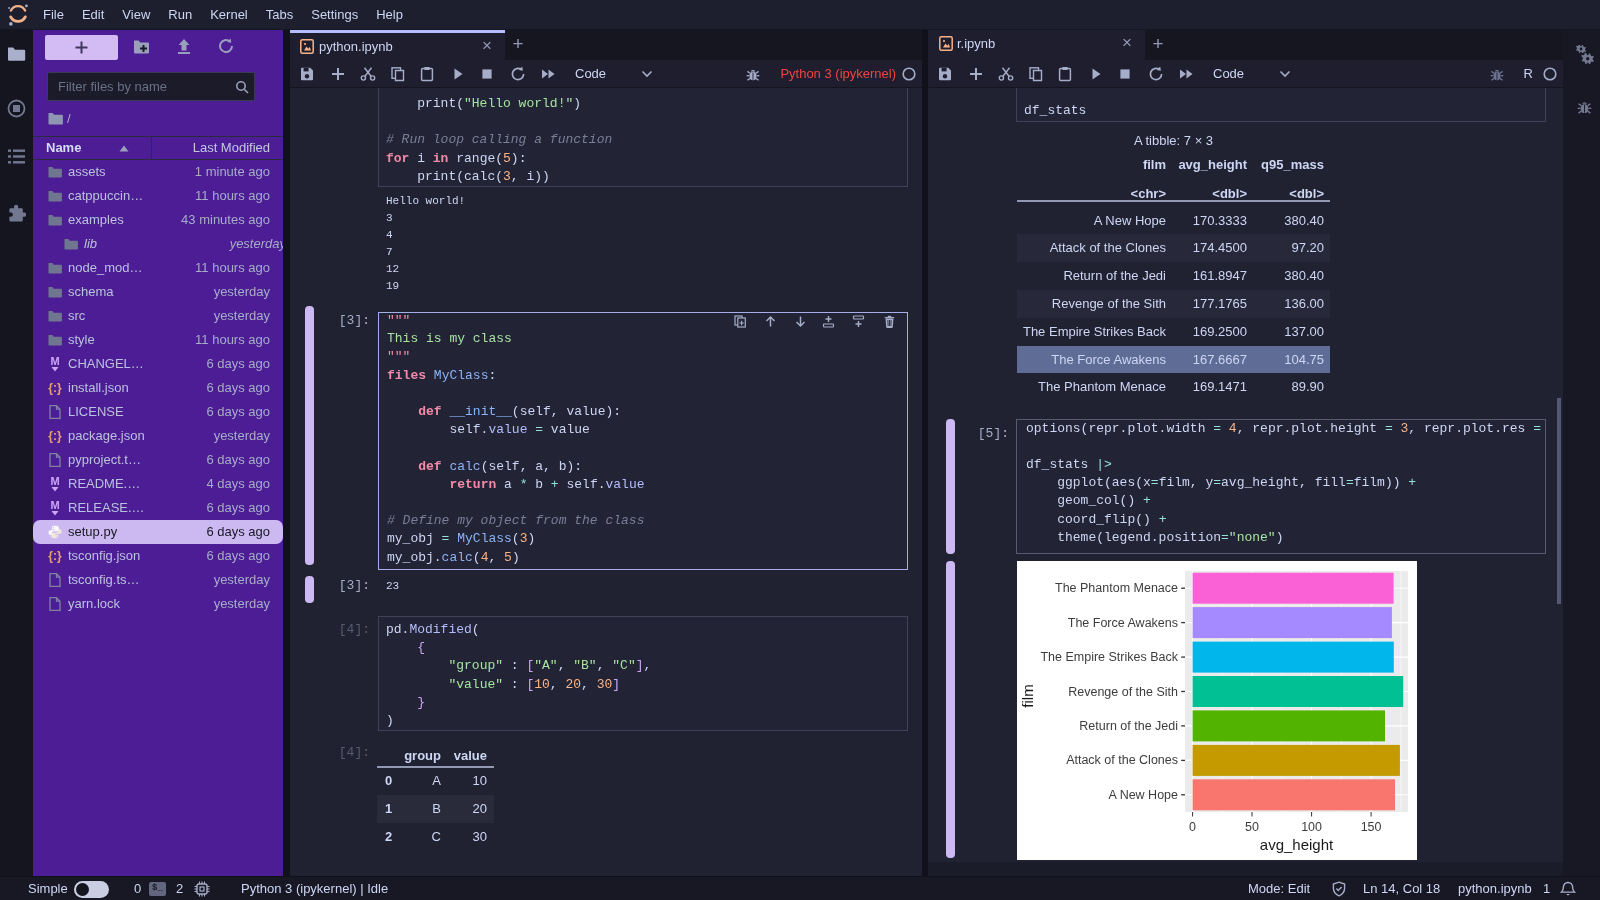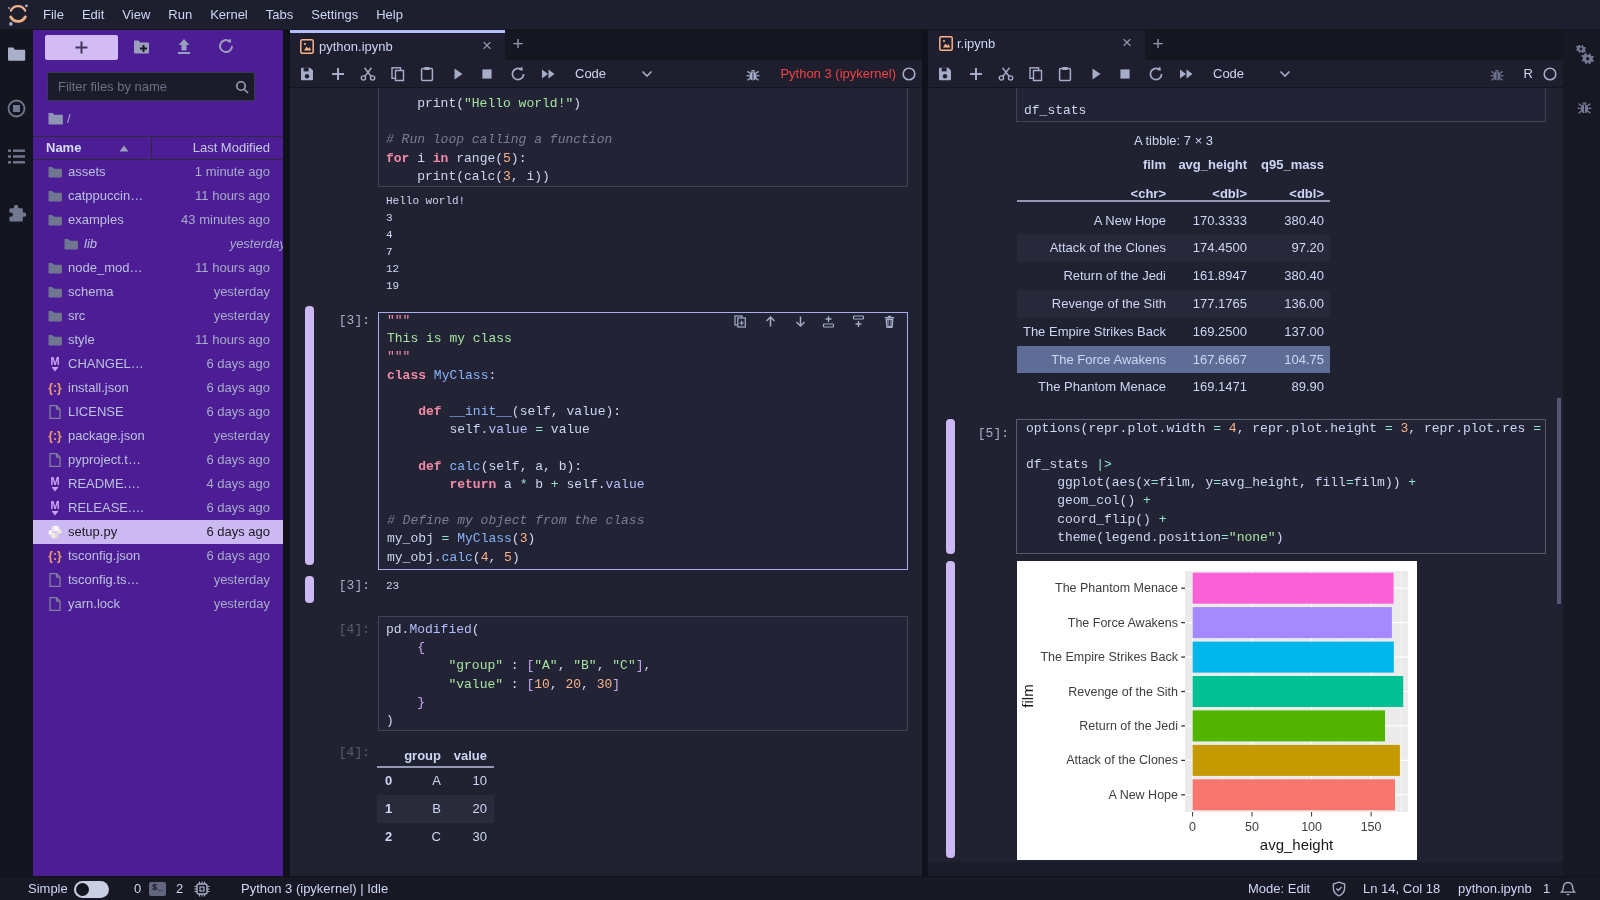--- a/index.html
+++ b/index.html
@@ -199,21 +199,21 @@
         <span class="abs" style="right:13px;top:0;line-height:24px;color:#a6adc8;">4 days ago</span>
       </div>
     <div class="abs" style="left:0;top:336px;width:250px;height:24px;">
         <svg class="abs" style="left:15px;top:4px" width="14" height="16" viewBox="0 0 14 16">
           <text x="7" y="9" text-anchor="middle" font-family="Liberation Sans" font-size="11" font-weight="bold" fill="#cba6f7">M</text>
           <path d="M3.5 11 h7 L7 15.5 Z" fill="#cba6f7"></path>
         </svg>
         <span class="abs" style="left:35px;top:0;line-height:24px;color:#bac2de;white-space:nowrap;">RELEASE.…</span>
         <span class="abs" style="right:13px;top:0;line-height:24px;color:#a6adc8;">6 days ago</span>
       </div>
-    <div class="abs" style="left:0;top:360px;width:250px;height:24px;background:#cdb9f1;">
+    <div class="abs" style="left:0;top:360px;width:250px;height:24px;background:#cdb9f1;border-radius:7px;">
         <svg class="abs" style="left:15px;top:5px" width="14" height="14" viewBox="0 0 14 14">
           <path d="M6.8 0.8 c-2.2 0 -3 1 -3 2.2 v1.6 h3.2 v0.6 H2.4 c-1.2 0 -1.9 1 -1.9 2.4 0 1.4 0.7 2.4 1.9 2.4 h1.4 V8.3 c0-1.1 0.9-2 2-2 h3.4 c1 0 1.7-0.8 1.7-1.8 V3 c0-1.2-0.8-2.2-3-2.2 Z M5.6 2.1 a0.7 0.7 0 1 1 0 1.4 0.7 0.7 0 0 1 0-1.4 Z" fill="#fbfbfd"></path>
           <path d="M7.2 13.2 c2.2 0 3-1 3-2.2 V9.4 H7 V8.8 h4.6 c1.2 0 1.9-1 1.9-2.4 0-1.4-0.7-2.4-1.9-2.4 h-1.4 v1.7 c0 1.1-0.9 2-2 2 H4.8 c-1 0-1.7 0.8-1.7 1.8 V11 c0 1.2 0.8 2.2 3 2.2 Z M8.4 11.9 a0.7 0.7 0 1 1 0-1.4 0.7 0.7 0 0 1 0 1.4 Z" fill="#f0e9da"></path>
         </svg>
         <span class="abs" style="left:35px;top:0;line-height:24px;color:#181825;white-space:nowrap;">setup.py</span>
         <span class="abs" style="right:13px;top:0;line-height:24px;color:#181825;">6 days ago</span>
       </div>
     <div class="abs" style="left:0;top:384px;width:250px;height:24px;">
         <svg class="abs" style="left:15px;top:4px" width="14" height="16" viewBox="0 0 14 16">
           <text x="7" y="12" text-anchor="middle" font-family="Liberation Sans" font-size="12" font-weight="bold" fill="#eda16a">{:}</text>
@@ -327,21 +327,21 @@
 4
 7
 12
 19</pre>
   <div class="abs" style="left:15px;top:217.5px;width:9px;height:259.5px;background:#ccb9f3;border-radius:4px;"></div>
   <div class="abs mono" style="left:0;top:225px;width:80px;text-align:right;color:#a6adc8;">[3]:</div>
   <div class="abs" style="left:88px;top:223.5px;width:530px;height:258.5px;border:1.5px solid #a7aee9;box-sizing:border-box;background:#222334;"></div>
   <pre class="code abs" style="left:97px;top:224px;"><span class="red">"""</span>
 <span class="st">This is my class</span>
 <span class="red">"""</span>
-<span class="kw">class</span> <span class="fn">MyClass</span>:
+<span class="kw">files</span> <span class="fn">MyClass</span>:
 
     <span class="kw">def</span> <span class="fn">__init__</span>(self, value):
         self.<span class="pr">value</span> <span class="op">=</span> value
 
     <span class="kw">def</span> <span class="fn">calc</span>(self, a, b):
         <span class="kw">return</span> a <span class="op">*</span> b <span class="op">+</span> self.<span class="pr">value</span>
 
 <span class="cm"># Define my object from the class</span>
 my_obj <span class="op">=</span> <span class="fn">MyClass</span>(<span class="nu">3</span>)
 my_obj.<span class="fn">calc</span>(<span class="nu">4</span>, <span class="nu">5</span>)</pre>

